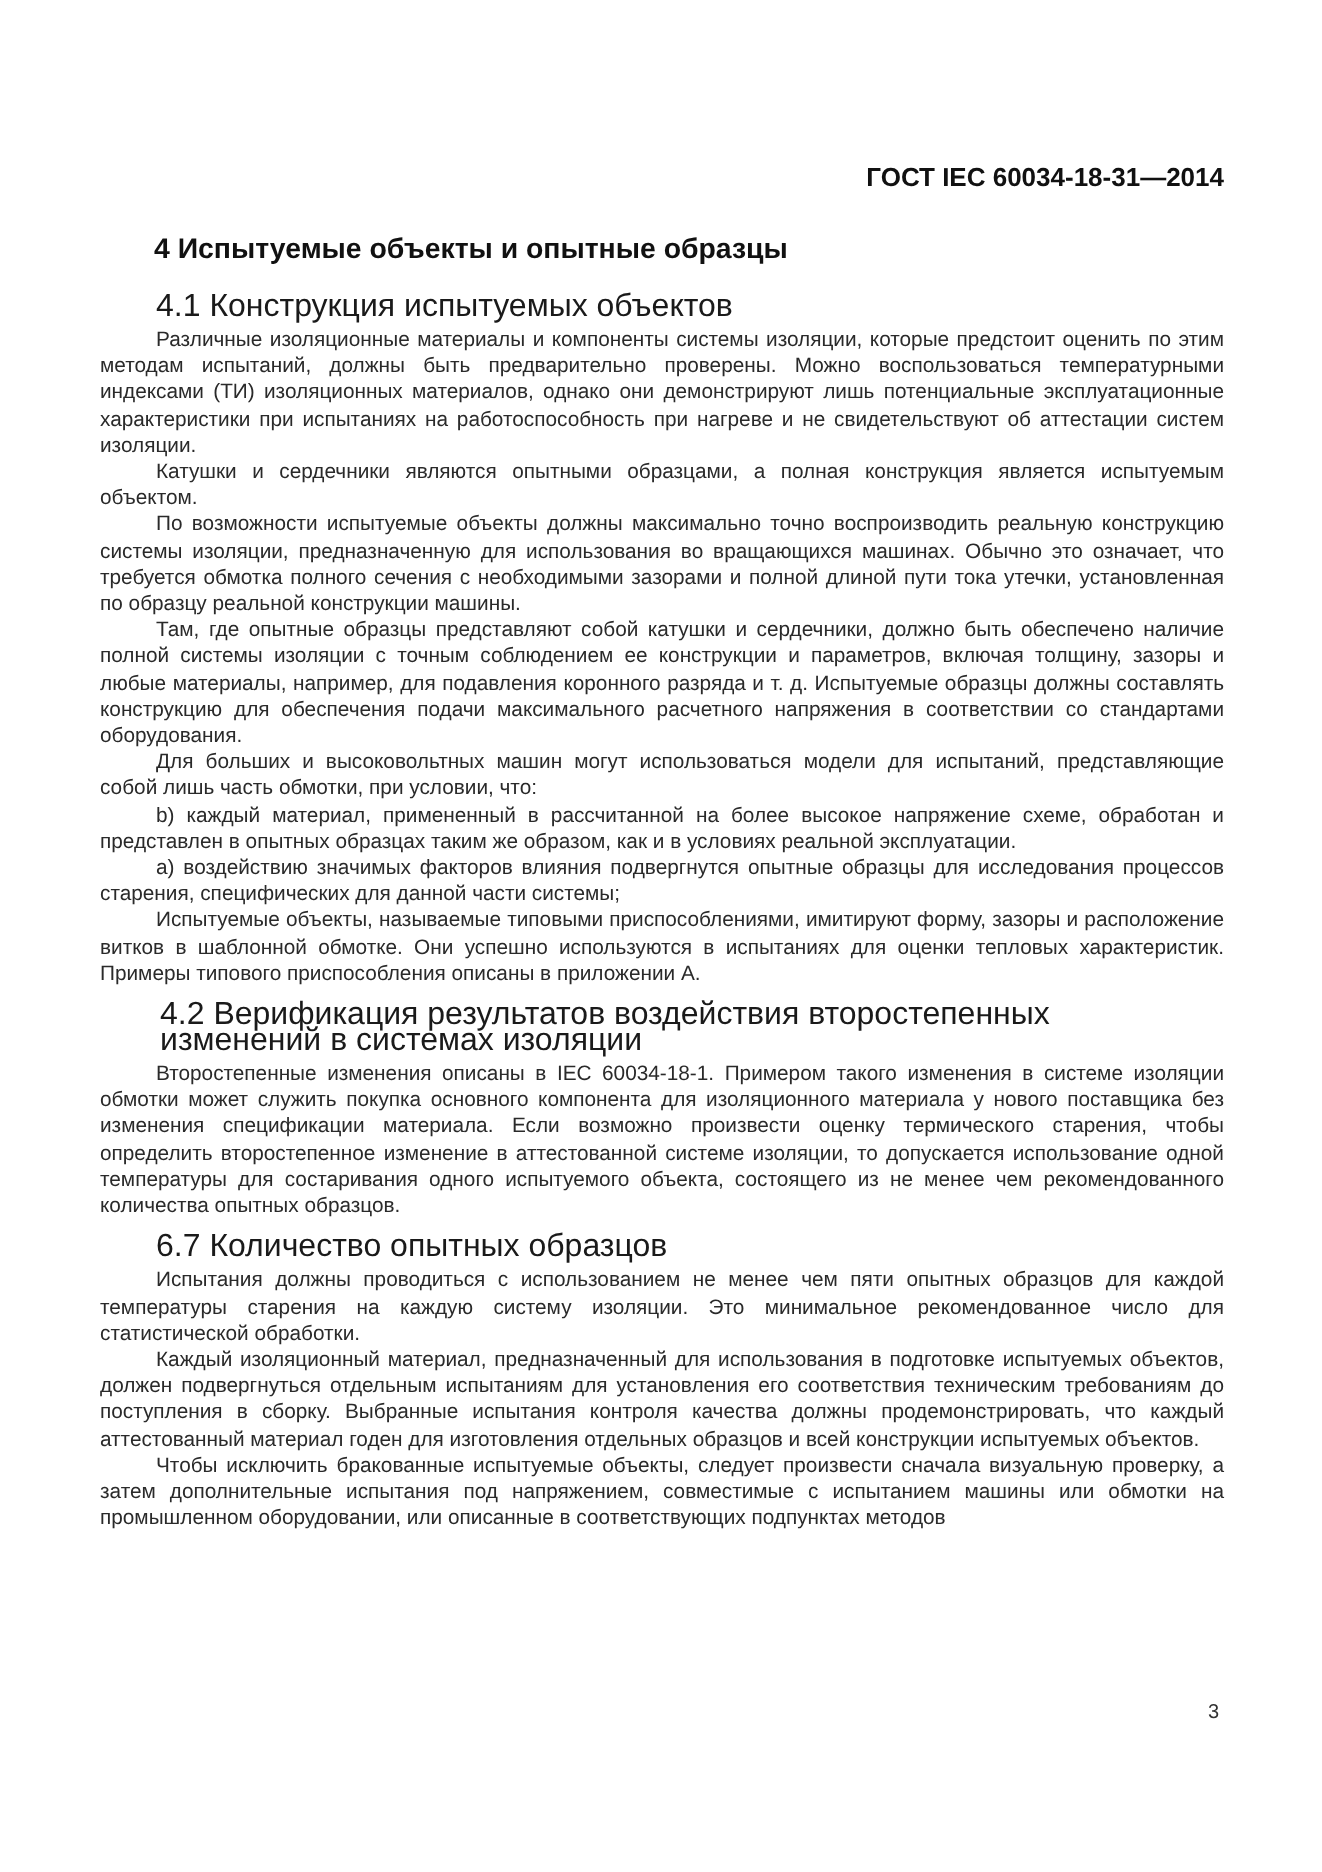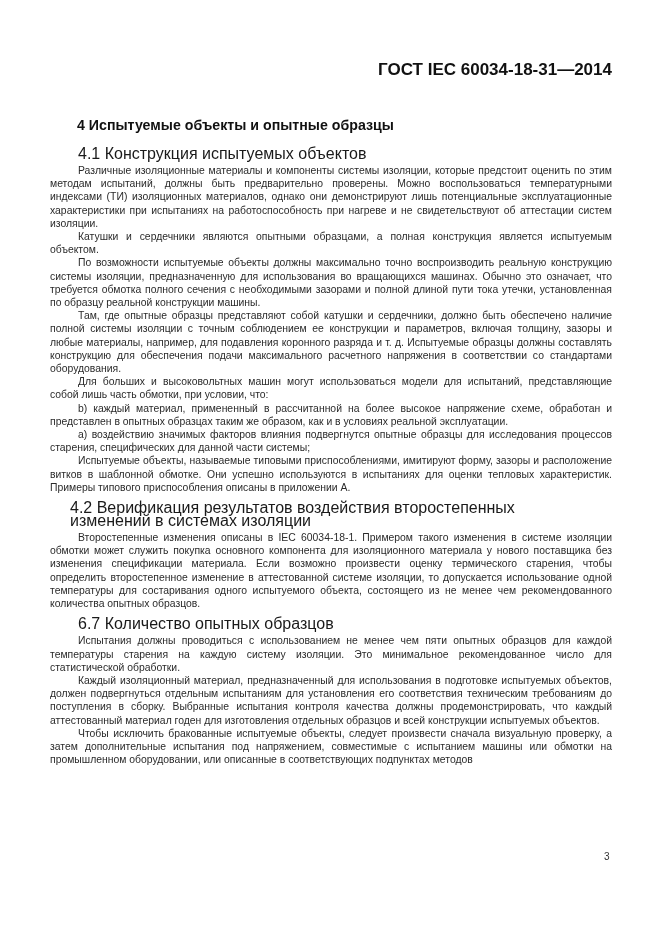--- a/index.html
+++ b/index.html
@@ -1,19 +1,19 @@
 <!DOCTYPE html>
 <html><head>
 <meta charset="utf-8">
 <style>
   html, body { margin: 0; padding: 0; background: #ffffff; }
   body { width: 661px; height: 936px; position: relative; overflow: hidden;
          font-family: "Liberation Sans", sans-serif; color: #222; }
-  .doc-header { position: absolute; top: 60px; right: 49px; font-weight: bold;
-                font-size: 17px; color: #111; letter-spacing: 0; }
+  .doc-header { position: absolute; top: 81px; right: 49px; font-weight: bold;
+                font-size: 13px; color: #111; letter-spacing: 0; }
   .content { position: absolute; top: 95px; left: 50px; width: 562px; }
   p { margin: 0; font-size: 10.4px; line-height: 13.2px; text-align: justify;
       text-indent: 28px; color: #2a2a2a; }
   h1 { margin: 22px 0 14px 27px; font-size: 14.2px; font-weight: bold; color: #111; }
   h2 { margin: 7px 0 4px 28px; font-size: 16px; font-weight: normal; color: #1a1a1a;
        line-height: 13px; }
   .item { text-indent: 28px; }
   .page-number { position: absolute; top: 851px; left: 604px; font-size: 10px; color: #333; }
 </style>
 </head>
@@ -28,21 +28,21 @@
   <h2>4.1  Конструкция испытуемых объектов</h2>
   <p>Различные изоляционные материалы и компоненты системы изоляции, которые предстоит оценить по этим методам испытаний, должны быть предварительно проверены. Можно воспользоваться температурными индексами (ТИ) изоляционных материалов, однако они демонстрируют лишь потенциальные эксплуатационные характеристики при испытаниях на работоспособность при нагреве и не свидетельствуют об аттестации систем изоляции.</p>
   <p>Катушки и сердечники являются опытными образцами, а полная конструкция является испытуемым объектом.</p>
   <p>По возможности испытуемые объекты должны максимально точно воспроизводить реальную конструкцию системы изоляции, предназначенную для использования во вращающихся машинах. Обычно это означает, что требуется обмотка полного сечения с необходимыми зазорами и полной длиной пути тока утечки, установленная по образцу реальной конструкции машины.</p>
   <p>Там, где опытные образцы представляют собой катушки и сердечники, должно быть обеспечено наличие полной системы изоляции с точным соблюдением ее конструкции и параметров, включая толщину, зазоры и любые материалы, например, для подавления коронного разряда и т. д. Испытуемые образцы должны составлять конструкцию для обеспечения подачи максимального расчетного напряжения в соответствии со стандартами оборудования.</p>
   <p>Для больших и высоковольтных машин могут использоваться модели для испытаний, представляющие собой лишь часть обмотки, при условии, что:</p>
   <p class="item">b)  каждый материал, примененный в рассчитанной на более высокое напряжение схеме, обработан и представлен в опытных образцах таким же образом, как и в условиях реальной эксплуатации.</p>
   <p class="item">a)  воздействию значимых факторов влияния подвергнутся опытные образцы для исследования процессов старения, специфических для данной части системы;</p>
   <p>Испытуемые объекты, называемые типовыми приспособлениями, имитируют форму, зазоры и расположение витков в шаблонной обмотке. Они успешно используются в испытаниях для оценки тепловых характеристик. Примеры типового приспособления описаны в приложении А.</p>
 
-  <h2 style="margin-left:20px; margin-right:80px;">4.2  Верификация результатов воздействия второстепенных изменений в системах изоляции</h2>
+  <h2 style="margin-left:30px; margin-right:80px;">4.2  Верификация результатов воздействия второстепенных изменений в системах изоляции</h2>
   <p>Второстепенные изменения описаны в IEC 60034-18-1. Примером такого изменения в системе изоляции обмотки может служить покупка основного компонента для изоляционного материала у нового поставщика без изменения спецификации материала. Если возможно произвести оценку термического старения, чтобы определить второстепенное изменение в аттестованной системе изоляции, то допускается использование одной температуры для состаривания одного испытуемого объекта, состоящего из не менее чем рекомендованного количества опытных образцов.</p>
 
   <h2>6.7  Количество опытных образцов</h2>
   <p>Испытания должны проводиться с использованием не менее чем пяти опытных образцов для каждой температуры старения на каждую систему изоляции. Это минимальное рекомендованное число для статистической обработки.</p>
 
   <p>Каждый изоляционный материал, предназначенный для использования в подготовке испытуемых объектов, должен подвергнуться отдельным испытаниям для установления его соответствия техническим требованиям до поступления в сборку. Выбранные испытания контроля качества должны продемонстрировать, что каждый аттестованный материал годен для изготовления отдельных образцов и всей конструкции испытуемых объектов.</p>
   <p>Чтобы исключить бракованные испытуемые объекты, следует произвести сначала визуальную проверку, а затем дополнительные испытания под напряжением, совместимые с испытанием машины или обмотки на промышленном оборудовании, или описанные в соответствующих подпунктах методов</p>
 </div>
 
 <div class="page-number">3</div>

